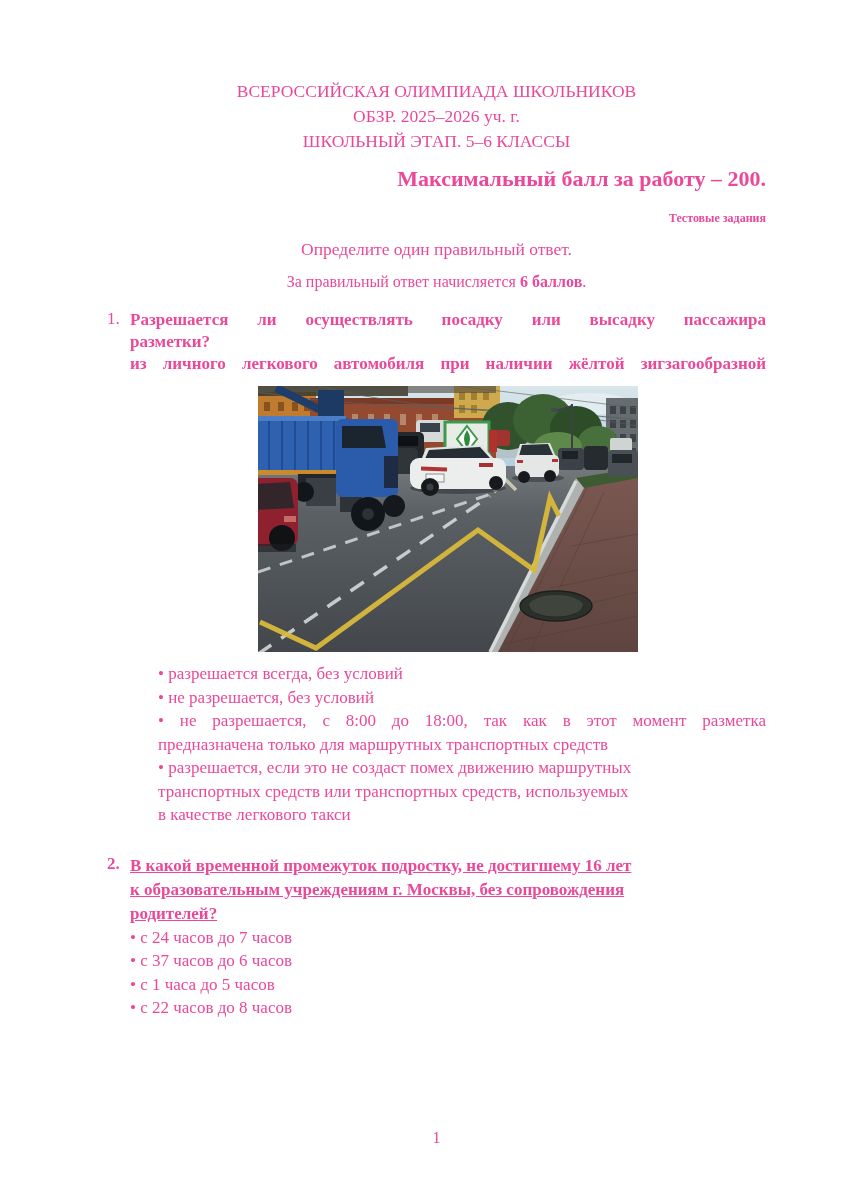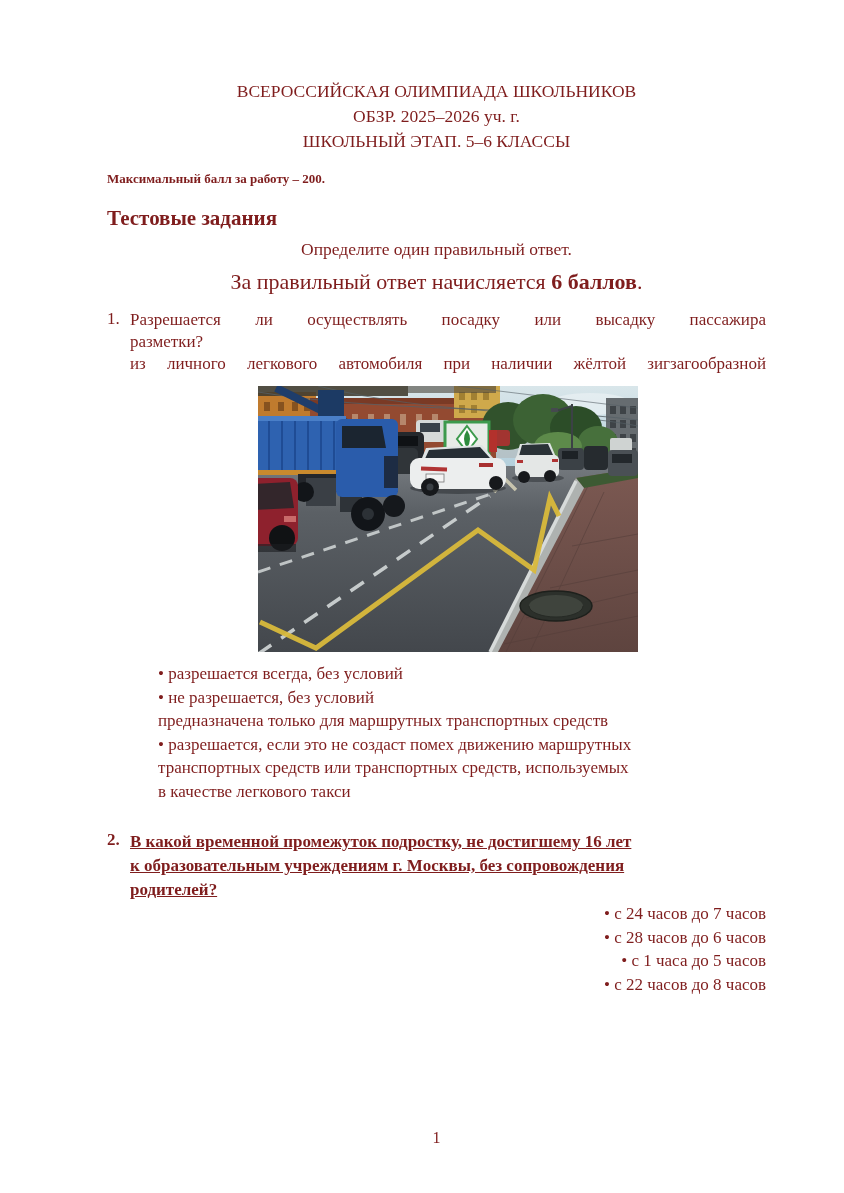--- a/index.html
+++ b/index.html
@@ -1,37 +1,37 @@
 <!DOCTYPE html>
 <html><head>
 <meta charset="utf-8">
 <style>
   html,body{margin:0;padding:0;background:#888;}
   .page{
     position:relative;width:844px;height:1193px;background:#ffffff;margin:0 auto;
-    font-family:"Liberation Serif","DejaVu Serif",serif;color:#7f1d1d;overflow:hidden;
+    font-family:"Liberation Serif","DejaVu Serif",serif;color:#ec4899;overflow:hidden;
   }
   .content{position:absolute;left:107px;top:0;width:659px;}
   .header{margin-top:79px;font-size:17.5px;line-height:25px;text-align:center;}
-  .i-max{margin-top:13px;font-size:13px;line-height:24px;text-align:left;font-weight:bold;}
-  .i-sect{margin-top:15px;font-size:21px;line-height:24px;text-align:left;font-weight:bold;}
+  .i-max{margin-top:13px;font-size:22px;line-height:24px;text-align:right;font-weight:bold;}
+  .i-sect{margin-top:15px;font-size:12px;line-height:24px;text-align:right;font-weight:bold;}
   .i-instr{margin-top:7px;font-size:17.5px;line-height:24px;text-align:center;font-weight:normal;}
-  .i-score{margin-top:9px;font-size:22px;line-height:24px;text-align:center;}
+  .i-score{margin-top:9px;font-size:16px;line-height:24px;text-align:center;}
   .q{position:relative;padding-left:23px;font-size:17px;}
   .q .num{position:absolute;left:0;top:0;}
   .q .num.b{font-weight:bold;}
   .q1{margin-top:15px;}
-  .q1 .qline{line-height:22px;font-weight:normal;}
+  .q1 .qline{line-height:22px;font-weight:bold;}
   .stretch{text-align:justify;text-align-last:justify;}
   .photo-wrap{width:380px;height:266px;margin:11px auto 0;overflow:hidden;}
   .opts1{margin-top:10px;margin-left:28px;}
   .opts1 .oline{line-height:23.5px;}
   .q2{margin-top:27px;}
   .q2 .qline{line-height:24px;font-weight:bold;text-decoration:underline;}
-  .opts2 .oline{line-height:23.5px;text-align:right;}
+  .opts2 .oline{line-height:23.5px;}
   .page-num{position:absolute;left:107px;width:659px;top:1128px;text-align:center;font-size:16px;line-height:20px;}
 </style>
 </head>
 <body>
 
 <div class="page">
   <div class="content">
 
     <div class="header">
       <div>ВСЕРОССИЙСКАЯ ОЛИМПИАДА ШКОЛЬНИКОВ</div>
@@ -266,35 +266,36 @@
             <rect x="26" y="130" width="12" height="6" fill="#c96a6a"></rect>
             <circle cx="24" cy="152" r="13" fill="#101214"></circle>
             <rect x="-8" y="158" width="46" height="8" fill="#1c1e21" opacity="0.6"></rect>
           </g>
         </svg>
       </div>
 
       <div class="opts1">
         <div class="oline">• разрешается всегда, без условий</div>
         <div class="oline">• не разрешается, без условий</div>
+        <div class="oline stretch">• не разрешается, с 8:00 до 18:00, так как в этот момент разметка</div>
         <div class="oline">предназначена только для маршрутных транспортных средств</div>
         <div class="oline">• разрешается, если это не создаст помех движению маршрутных</div>
         <div class="oline">транспортных средств или транспортных средств, используемых</div>
         <div class="oline">в качестве легкового такси</div>
       </div>
     </div>
 
     <div class="q q2">
       <span class="num b">2.</span>
       <div class="qline">В какой временной промежуток подростку, не достигшему 16 лет</div>
       <div class="qline">к образовательным учреждениям г. Москвы, без сопровождения</div>
       <div class="qline">родителей?</div>
       <div class="opts2">
         <div class="oline">• с 24 часов до 7 часов</div>
-        <div class="oline">• с 28 часов до 6 часов</div>
+        <div class="oline">• с 37 часов до 6 часов</div>
         <div class="oline">• с 1 часа до 5 часов</div>
         <div class="oline">• с 22 часов до 8 часов</div>
       </div>
     </div>
 
   </div>
 
   <div class="page-num">1</div>
 </div>
 

